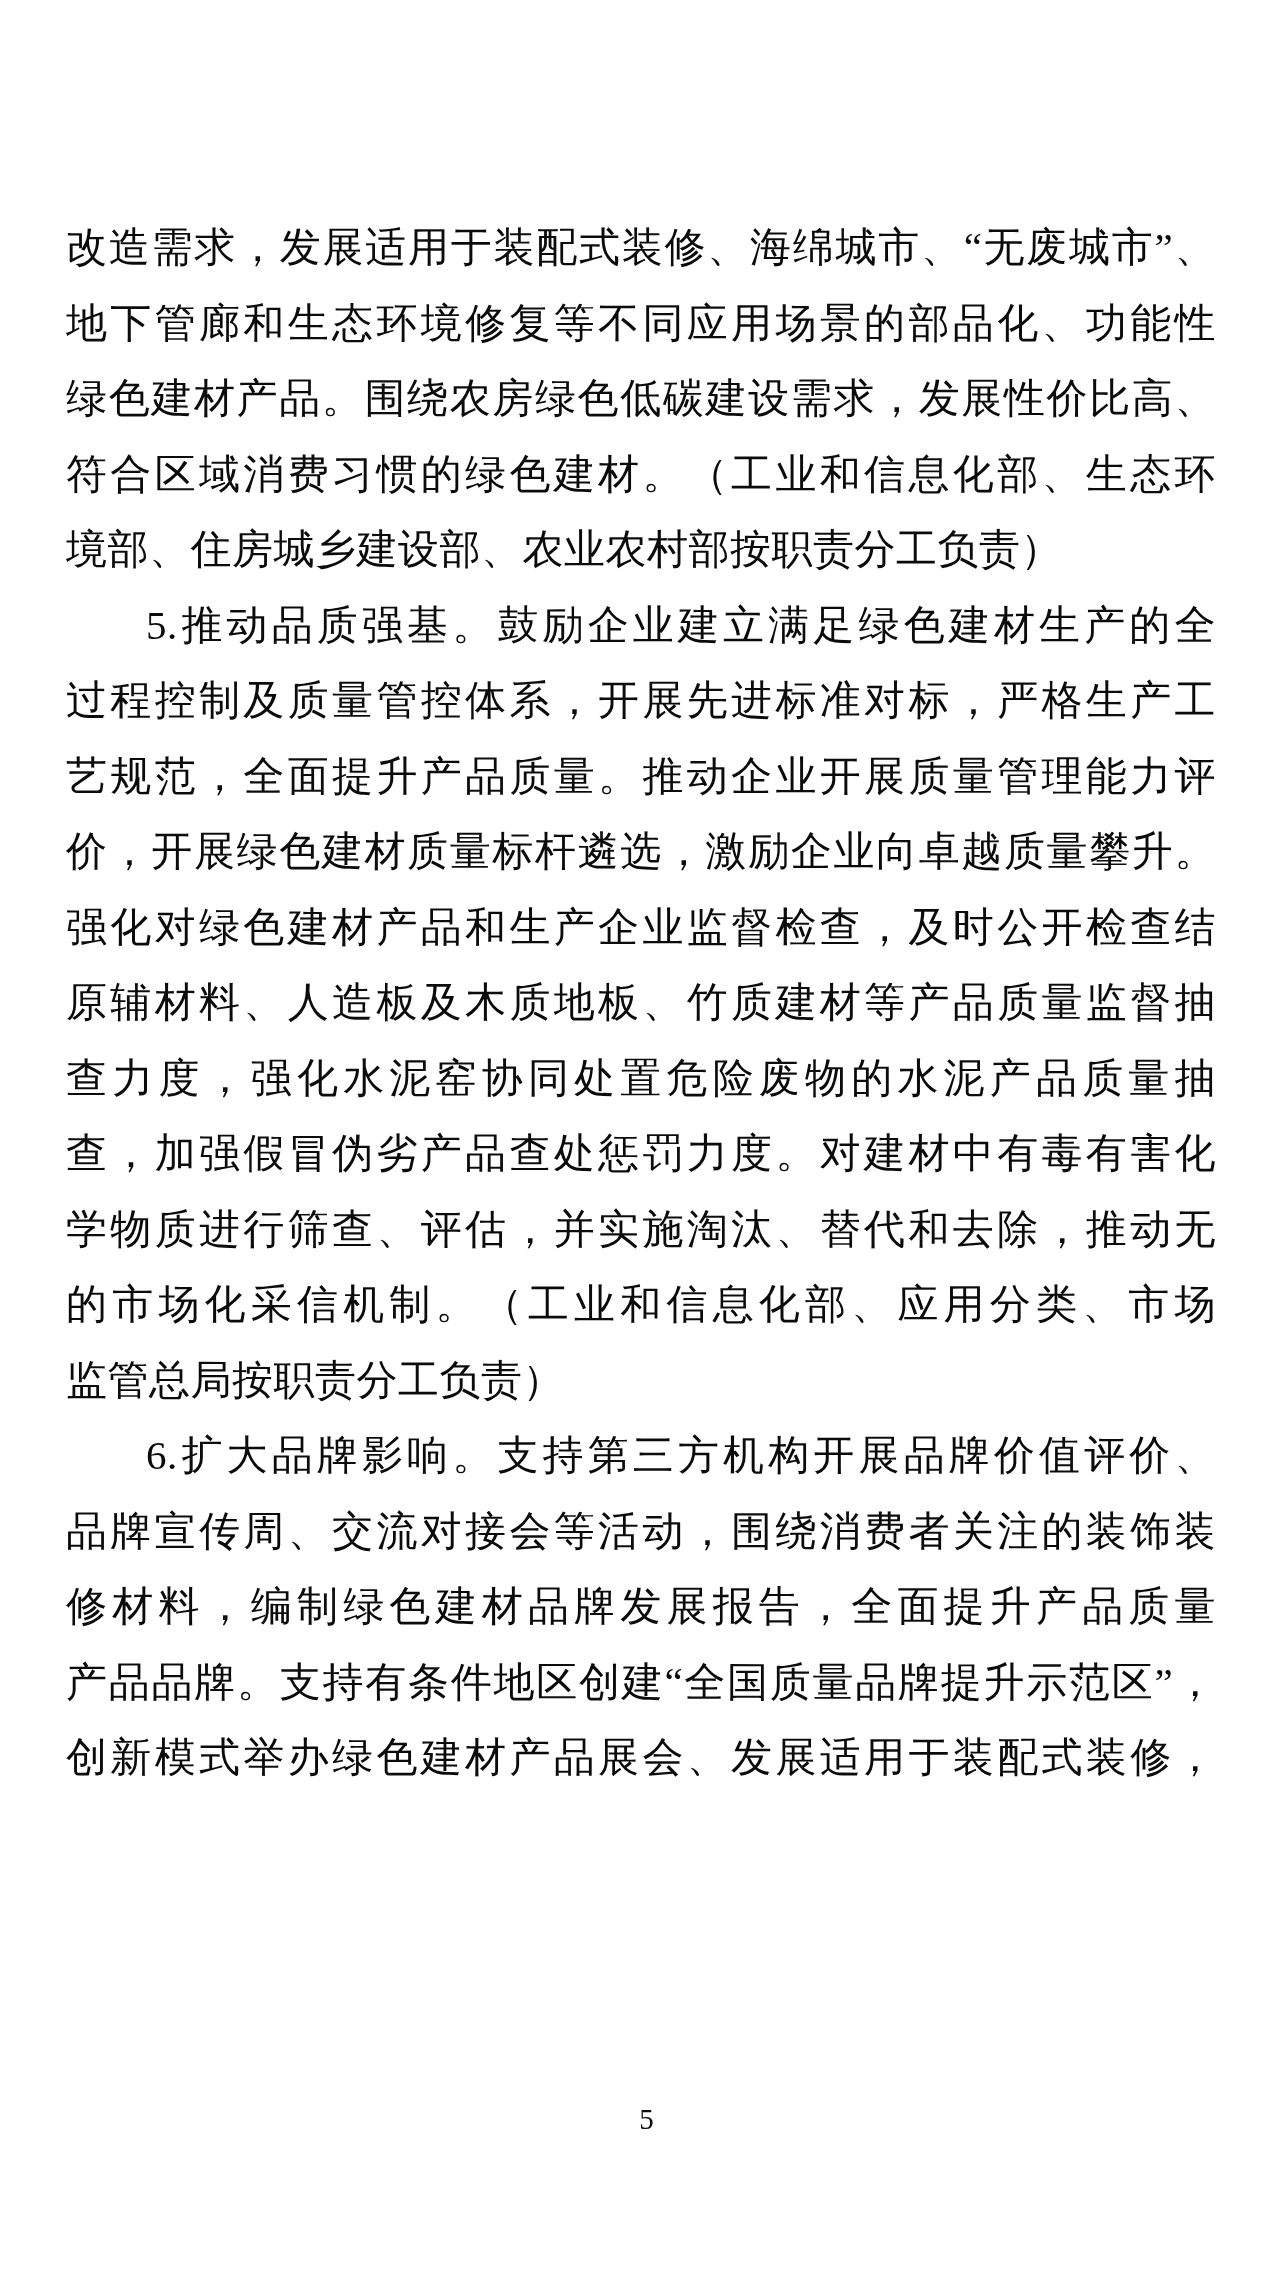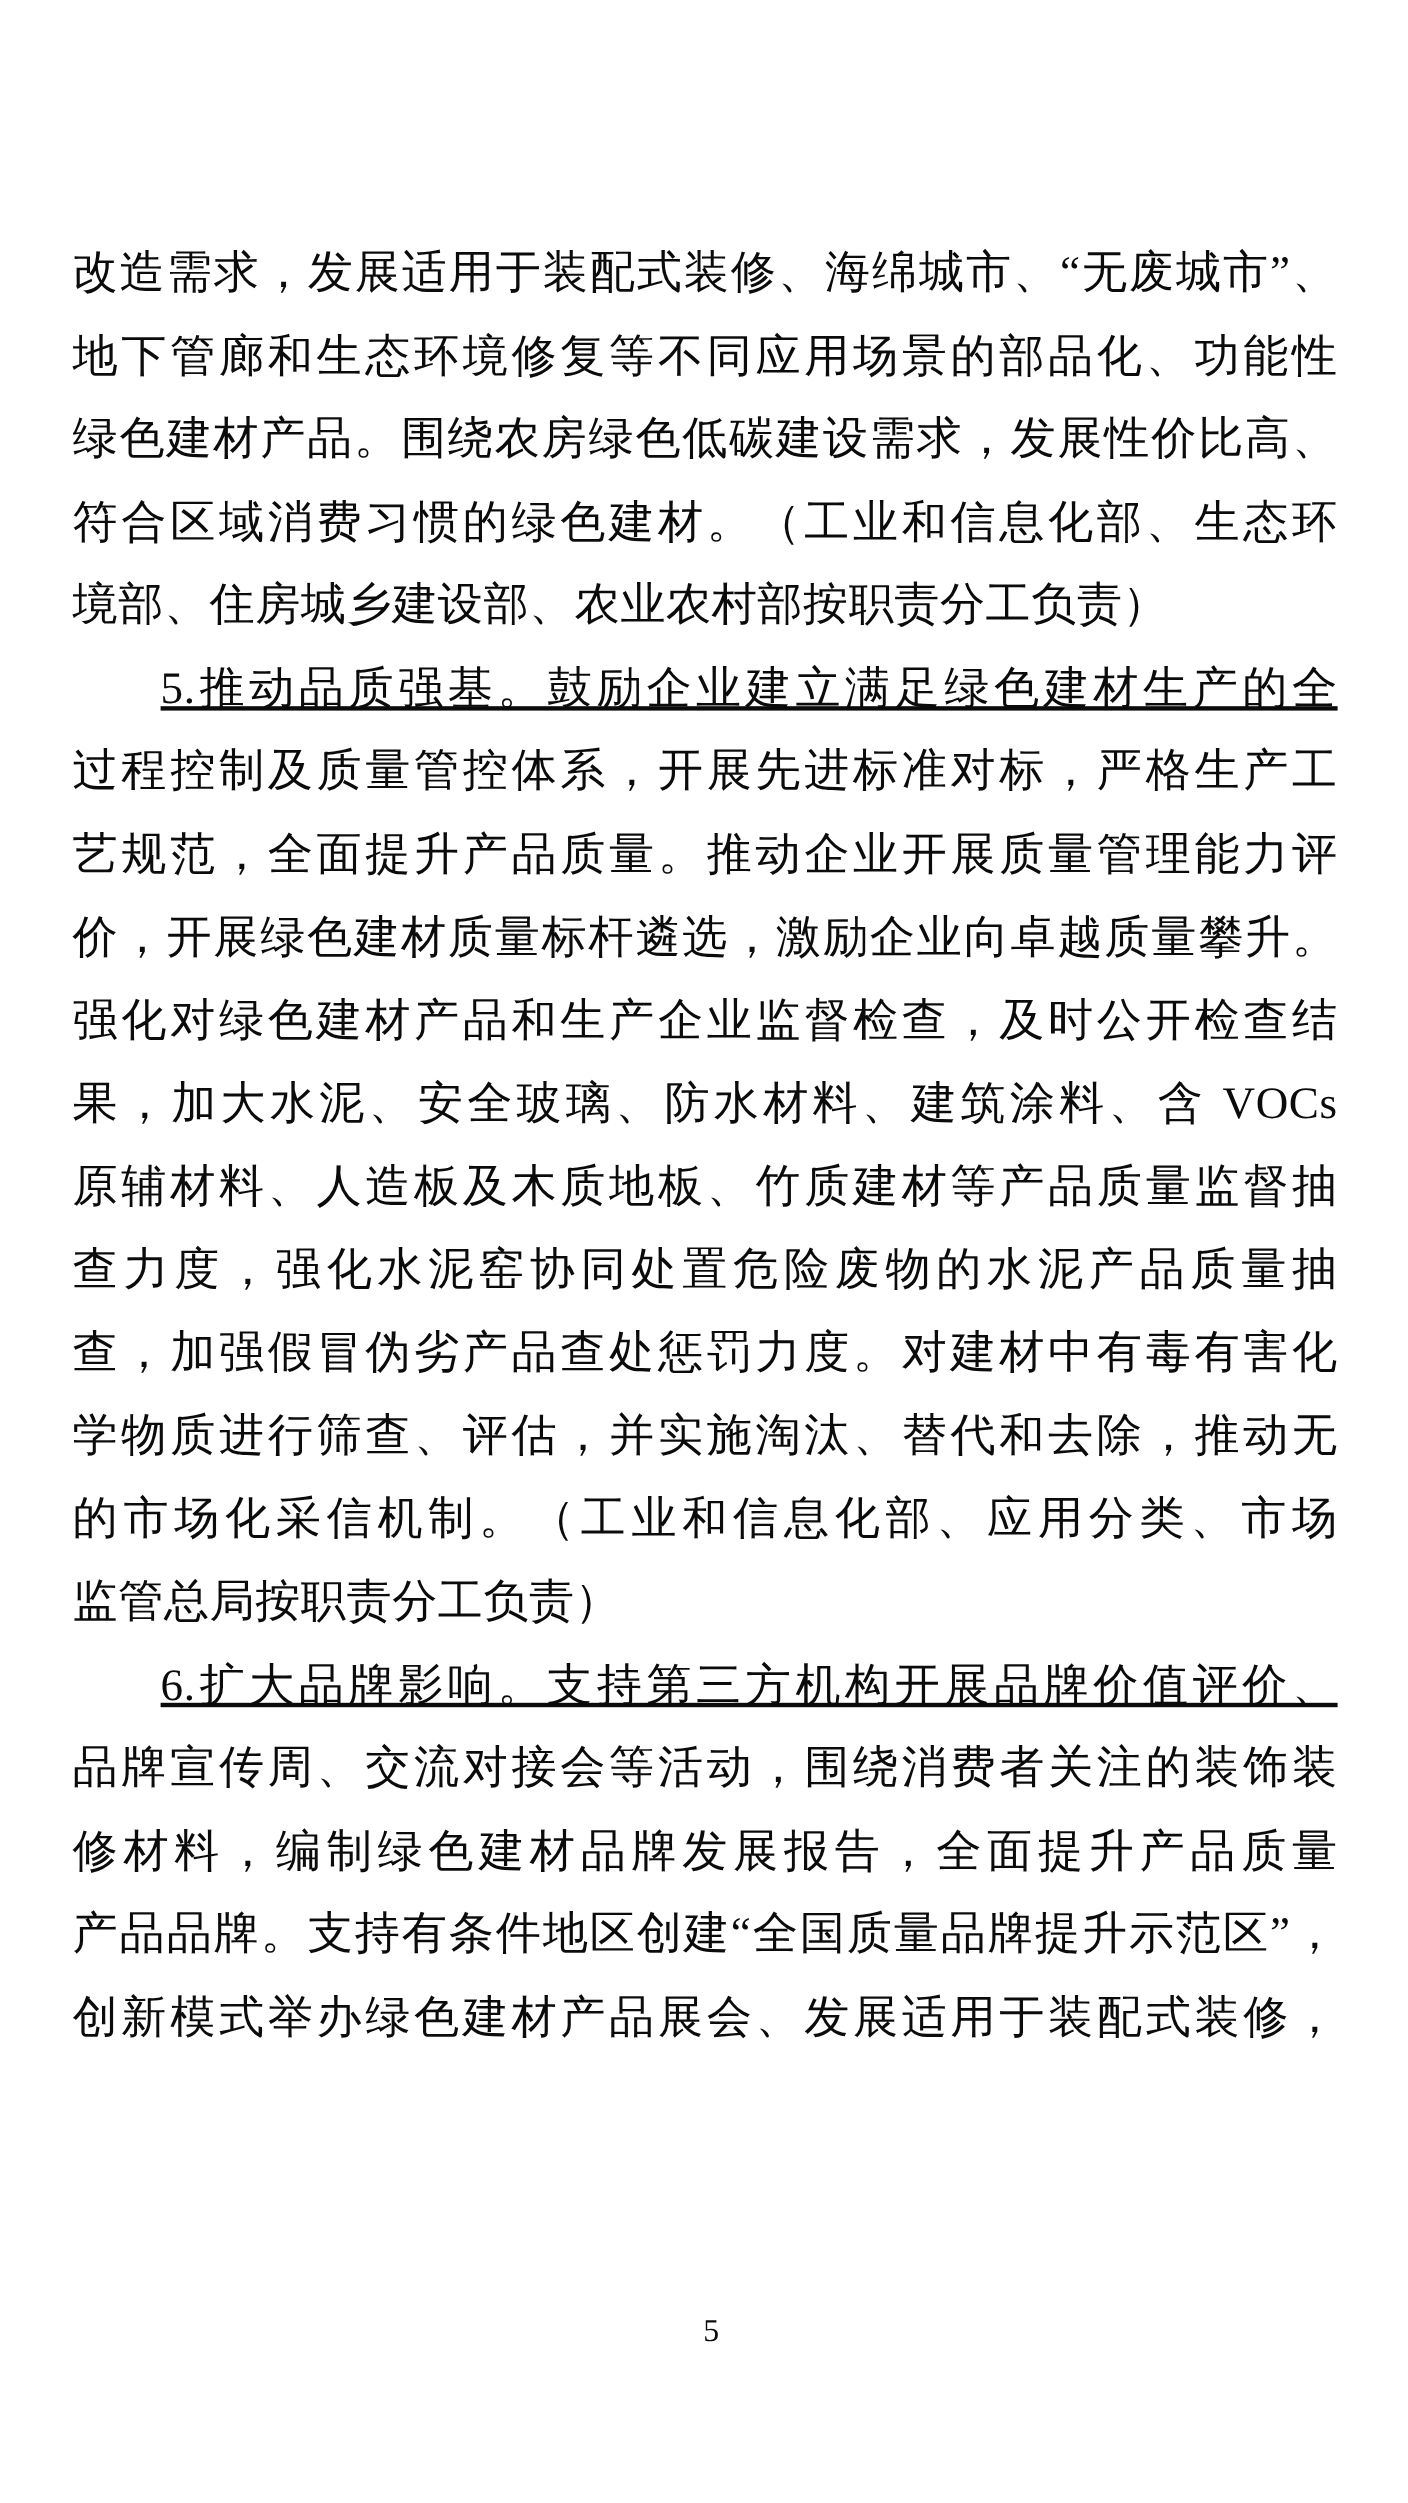--- a/index.html
+++ b/index.html
@@ -39,21 +39,20 @@
     letter-spacing: 0.5px;
     white-space: nowrap;
     overflow: visible;
   }
   .line.para-end {
     text-align: center;
     text-align-last: left;
   }
   .line.indent {
     text-indent: 80px;
-    text-decoration: underline;
   }
   .page-number {
     position: absolute;
     left: 0;
     top: 2100px;
     width: 100%;
     text-align: center;
     font-size: 29px;
     line-height: 38px;
     color: #0b0b0b;
@@ -67,21 +66,20 @@
     <div class="line">改造需求，发展适用于装配式装修、海绵城市、“无废城市”、</div>
     <div class="line">地下管廊和生态环境修复等不同应用场景的部品化、功能性</div>
     <div class="line">绿色建材产品。围绕农房绿色低碳建设需求，发展性价比高、</div>
     <div class="line">符合区域消费习惯的绿色建材。（工业和信息化部、生态环</div>
     <div class="line para-end">境部、住房城乡建设部、农业农村部按职责分工负责）</div>
     <div class="line indent">5.推动品质强基。鼓励企业建立满足绿色建材生产的全</div>
     <div class="line">过程控制及质量管控体系，开展先进标准对标，严格生产工</div>
     <div class="line">艺规范，全面提升产品质量。推动企业开展质量管理能力评</div>
     <div class="line">价，开展绿色建材质量标杆遴选，激励企业向卓越质量攀升。</div>
     <div class="line">强化对绿色建材产品和生产企业监督检查，及时公开检查结</div>
-    <div class="line">果，加大水泥、安全玻璃、防水材料、建筑涂料、含 VOCs</div>
     <div class="line">原辅材料、人造板及木质地板、竹质建材等产品质量监督抽</div>
     <div class="line">查力度，强化水泥窑协同处置危险废物的水泥产品质量抽</div>
     <div class="line">查，加强假冒伪劣产品查处惩罚力度。对建材中有毒有害化</div>
     <div class="line">学物质进行筛查、评估，并实施淘汰、替代和去除，推动无</div>
     <div class="line">的市场化采信机制。（工业和信息化部、应用分类、市场</div>
     <div class="line para-end">监管总局按职责分工负责）</div>
     <div class="line indent">6.扩大品牌影响。支持第三方机构开展品牌价值评价、</div>
     <div class="line">品牌宣传周、交流对接会等活动，围绕消费者关注的装饰装</div>
     <div class="line">修材料，编制绿色建材品牌发展报告，全面提升产品质量</div>
     <div class="line">产品品牌。支持有条件地区创建“全国质量品牌提升示范区”，</div>

